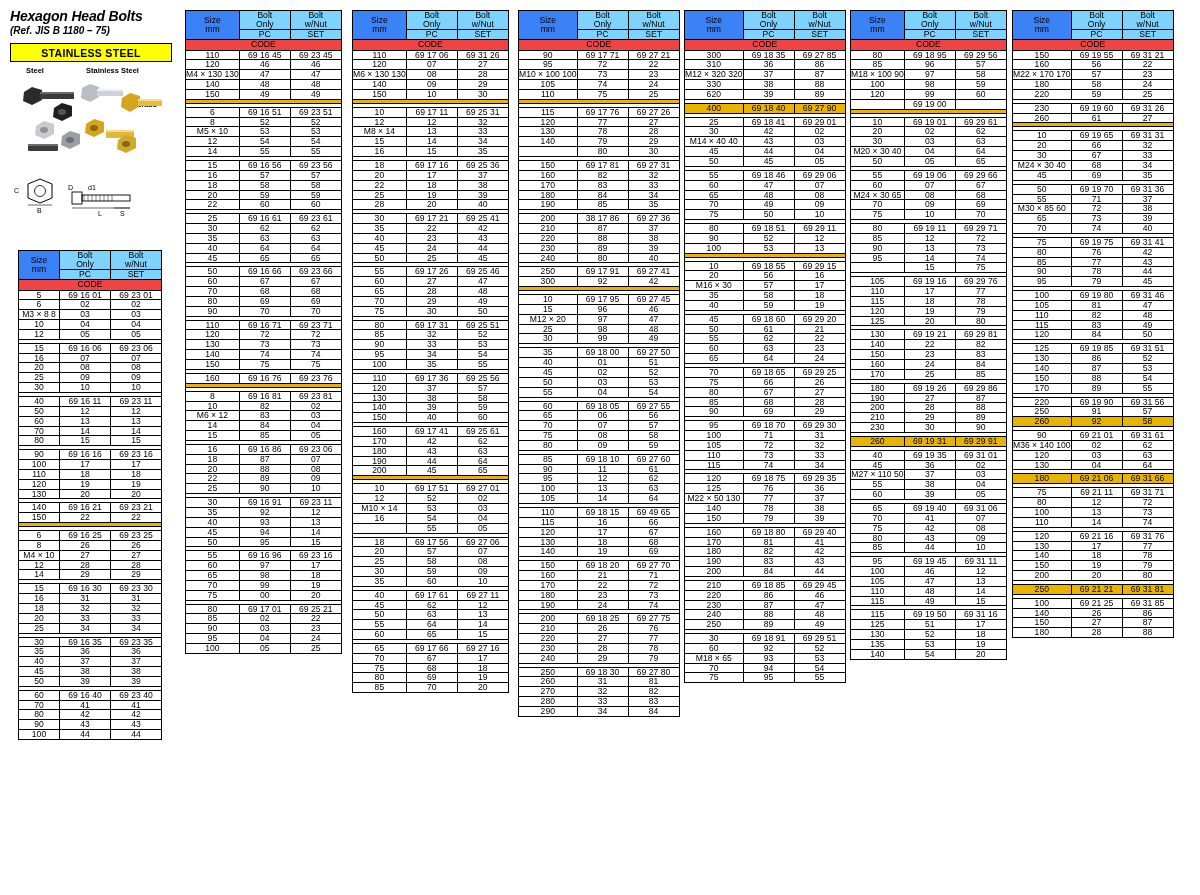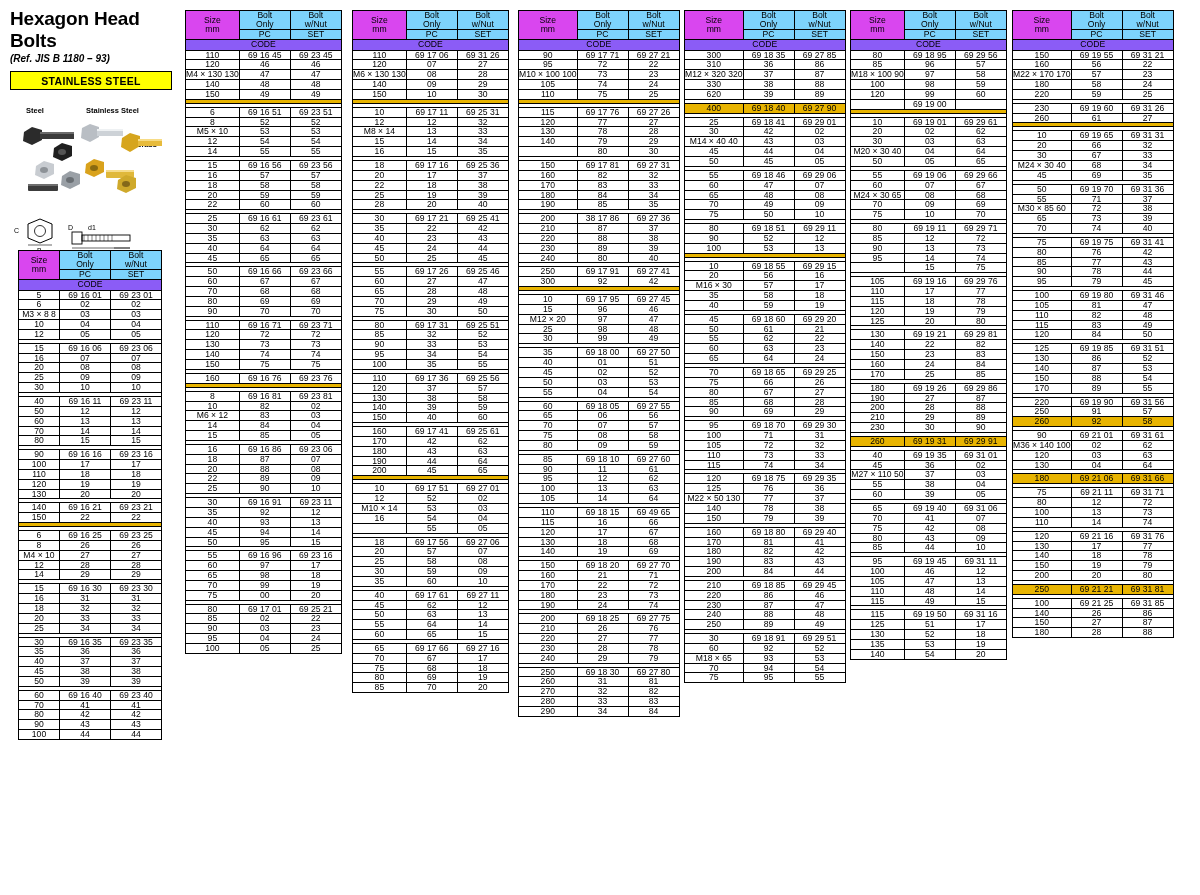--- a/index.html
+++ b/index.html
@@ -9,29 +9,29 @@
     font-family:"Liberation Sans", sans-serif;
     font-size:9px;
     color:#000;
     position:relative;
     overflow:hidden;
   }
   .page{position:relative;width:1200px;height:895px;}
 
   
   .header{position:absolute;left:10px;top:8px;width:170px;}
-  .title{font-weight:bold;font-size:19px;letter-spacing:-0.2px;}
+  .title{font-style:italic;font-weight:bold;font-size:14px;letter-spacing:-0.2px;}
   .subtitle{font-style:italic;font-weight:bold;font-size:10px;margin-top:1px;}
   .steel-badge{
     margin-top:7px;width:160px;height:17px;
     background:#ffff00;border:1px solid #000;
     display:flex;align-items:center;justify-content:center;
     font-weight:bold;font-size:10.5px;letter-spacing:.3px;
   }
-  .matlabels{position:relative;margin-top:16px;height:14px;font-size:7.5px;font-weight:bold;}
+  .matlabels{position:relative;margin-top:4px;height:14px;font-size:7.5px;font-weight:bold;}
   .matlabels span{position:absolute;}
   .ml-steel{left:16px;}
   .ml-ss{left:76px;}
   .ml-brass{left:126px;top:34px;}
 
   .artwork{position:relative;width:170px;height:100px;margin-top:-2px;}
   .artwork svg{position:absolute;left:0;top:0;}
 
   .dimfig{position:relative;width:170px;height:40px;margin-top:0px;}
 
@@ -40,38 +40,38 @@
   table.t{border-collapse:collapse;}
   table.t td, table.t th{
     border:1px solid #000;
     font-size:8.6px;
     text-align:center;
     padding:0;
     line-height:1.03;
     white-space:nowrap;
   }
   .hdr td{background:#7dd3fc;font-weight:normal;font-size:8.4px;}
-  .hdr .sz{background:#d946ef;}
+  .hdr .sz{background:#3b82f6;}
   td.sizecell{background:#ffffff;text-align:right;padding-right:2px;}
   .sep td{border:none;height:3px;padding:0;line-height:3px;}
   .gold td{border:none;height:3px;padding:0;line-height:3px;background:#e8b400;}
   .hl{background:#e8b400;}
 
   
   .hcell{height:11px;}
-  .code-row td{background:#8b5cf6;font-size:8px;height:10px;}
+  .code-row td{background:#ef4444;font-size:8px;height:10px;}
 </style>
 </head>
 <body>
 
 <div class="page">
 
   <div class="header">
     <div class="title">Hexagon Head Bolts</div>
-    <div class="subtitle">(Ref. JIS B 1180 – 93)</div>
+    <div class="subtitle">(Ref. JIS B 1180 – 75)</div>
     <div class="steel-badge">STAINLESS STEEL</div>
 
     <div class="matlabels">
       <span class="ml-steel">Steel</span>
       <span class="ml-ss">Stainless Steel</span>
       <span class="ml-brass">Brass</span>
     </div>
 
     <div class="artwork">
       <svg width="170" height="96" viewBox="0 0 170 96">

